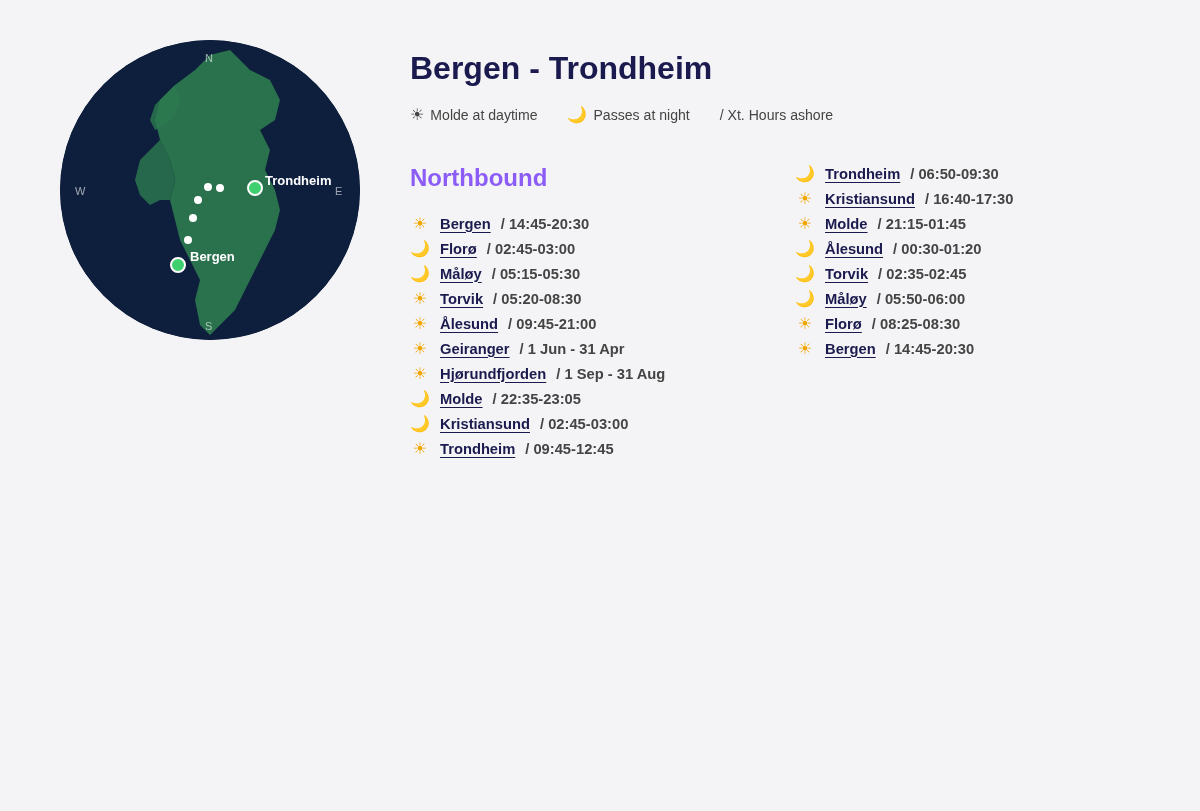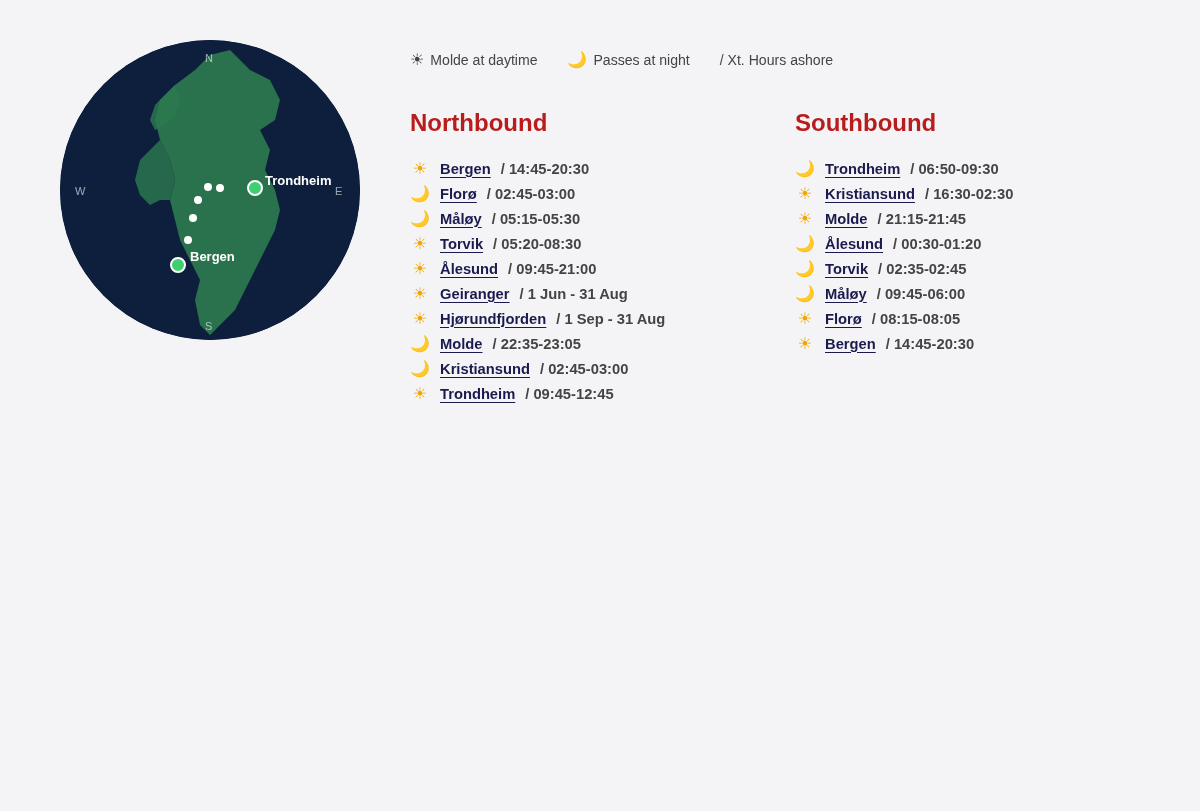--- a/index.html
+++ b/index.html
@@ -66,21 +66,21 @@
       gap: 40px;
       flex-wrap: wrap;
     }
     .direction-col {
       flex: 1;
       min-width: 280px;
     }
     .direction-title {
       font-size: 1.5rem;
       font-weight: 800;
-      color: #b91c1c;
+      color: #8b5cf6;
       margin-bottom: 22px;
     }
     .stop-list {
       list-style: none;
       display: flex;
       flex-direction: column;
       gap: 6px;
     }
     .stop-item {
       display: flex;
@@ -142,20 +142,21 @@
         <text x="145" y="22" fill="white" font-size="11" font-family="Arial" opacity="0.6">N</text>
         <text x="145" y="290" fill="white" font-size="11" font-family="Arial" opacity="0.6">S</text>
         <text x="275" y="155" fill="white" font-size="11" font-family="Arial" opacity="0.6">E</text>
         <text x="15" y="155" fill="white" font-size="11" font-family="Arial" opacity="0.6">W</text>
       </svg>
     </div>
   </div>
 
   <div class="content-section">
 
+    <h1 class="route-title">Bergen - Trondheim</h1>
 
     <div class="legend">
       <div class="legend-item">
         <span class="legend-icon">☀</span>
         <span>Molde at daytime</span>
       </div>
       <div class="legend-item">
         <span class="legend-icon">🌙</span>
         <span>Passes at night</span>
       </div>
@@ -190,21 +191,21 @@
               <span class="stop-time"> / 05:20-08:30</span>
             </li>
             <li class="stop-item">
               <span class="stop-icon" style="color: rgb(240, 165, 0);">☀</span>
               <span class="stop-name">Ålesund</span>
               <span class="stop-time"> / 09:45-21:00</span>
             </li>
             <li class="stop-item">
               <span class="stop-icon" style="color: rgb(240, 165, 0);">☀</span>
               <span class="stop-name">Geiranger</span>
-              <span class="stop-time"> / 1 Jun - 31 Aug</span>
+              <span class="stop-time"> / 1 Jun - 31 Apr</span>
             </li>
             <li class="stop-item">
               <span class="stop-icon" style="color: rgb(240, 165, 0);">☀</span>
               <span class="stop-name">Hjørundfjorden</span>
               <span class="stop-time"> / 1 Sep - 31 Aug</span>
             </li>
             <li class="stop-item">
               <span class="stop-icon" style="color: rgb(96, 96, 192);">🌙</span>
               <span class="stop-name">Molde</span>
               <span class="stop-time"> / 22:35-23:05</span>
@@ -216,56 +217,55 @@
             </li>
             <li class="stop-item">
               <span class="stop-icon" style="color: rgb(240, 165, 0);">☀</span>
               <span class="stop-name">Trondheim</span>
               <span class="stop-time"> / 09:45-12:45</span>
             </li>
           </ul>
       </div>
 
       <div class="direction-col">
-        <h2 class="direction-title">Southbound</h2>
         <ul class="stop-list" id="southbound-list">
             <li class="stop-item">
               <span class="stop-icon" style="color: rgb(96, 96, 192);">🌙</span>
               <span class="stop-name">Trondheim</span>
               <span class="stop-time"> / 06:50-09:30</span>
             </li>
             <li class="stop-item">
               <span class="stop-icon" style="color: rgb(240, 165, 0);">☀</span>
               <span class="stop-name">Kristiansund</span>
-              <span class="stop-time"> / 16:30-02:30</span>
+              <span class="stop-time"> / 16:40-17:30</span>
             </li>
             <li class="stop-item">
               <span class="stop-icon" style="color: rgb(240, 165, 0);">☀</span>
               <span class="stop-name">Molde</span>
-              <span class="stop-time"> / 21:15-21:45</span>
+              <span class="stop-time"> / 21:15-01:45</span>
             </li>
             <li class="stop-item">
               <span class="stop-icon" style="color: rgb(96, 96, 192);">🌙</span>
               <span class="stop-name">Ålesund</span>
               <span class="stop-time"> / 00:30-01:20</span>
             </li>
             <li class="stop-item">
               <span class="stop-icon" style="color: rgb(96, 96, 192);">🌙</span>
               <span class="stop-name">Torvik</span>
               <span class="stop-time"> / 02:35-02:45</span>
             </li>
             <li class="stop-item">
               <span class="stop-icon" style="color: rgb(96, 96, 192);">🌙</span>
               <span class="stop-name">Måløy</span>
-              <span class="stop-time"> / 09:45-06:00</span>
+              <span class="stop-time"> / 05:50-06:00</span>
             </li>
             <li class="stop-item">
               <span class="stop-icon" style="color: rgb(240, 165, 0);">☀</span>
               <span class="stop-name">Florø</span>
-              <span class="stop-time"> / 08:15-08:05</span>
+              <span class="stop-time"> / 08:25-08:30</span>
             </li>
             <li class="stop-item">
               <span class="stop-icon" style="color: rgb(240, 165, 0);">☀</span>
               <span class="stop-name">Bergen</span>
               <span class="stop-time"> / 14:45-20:30</span>
             </li>
           </ul>
       </div>
     </div>
   </div>

